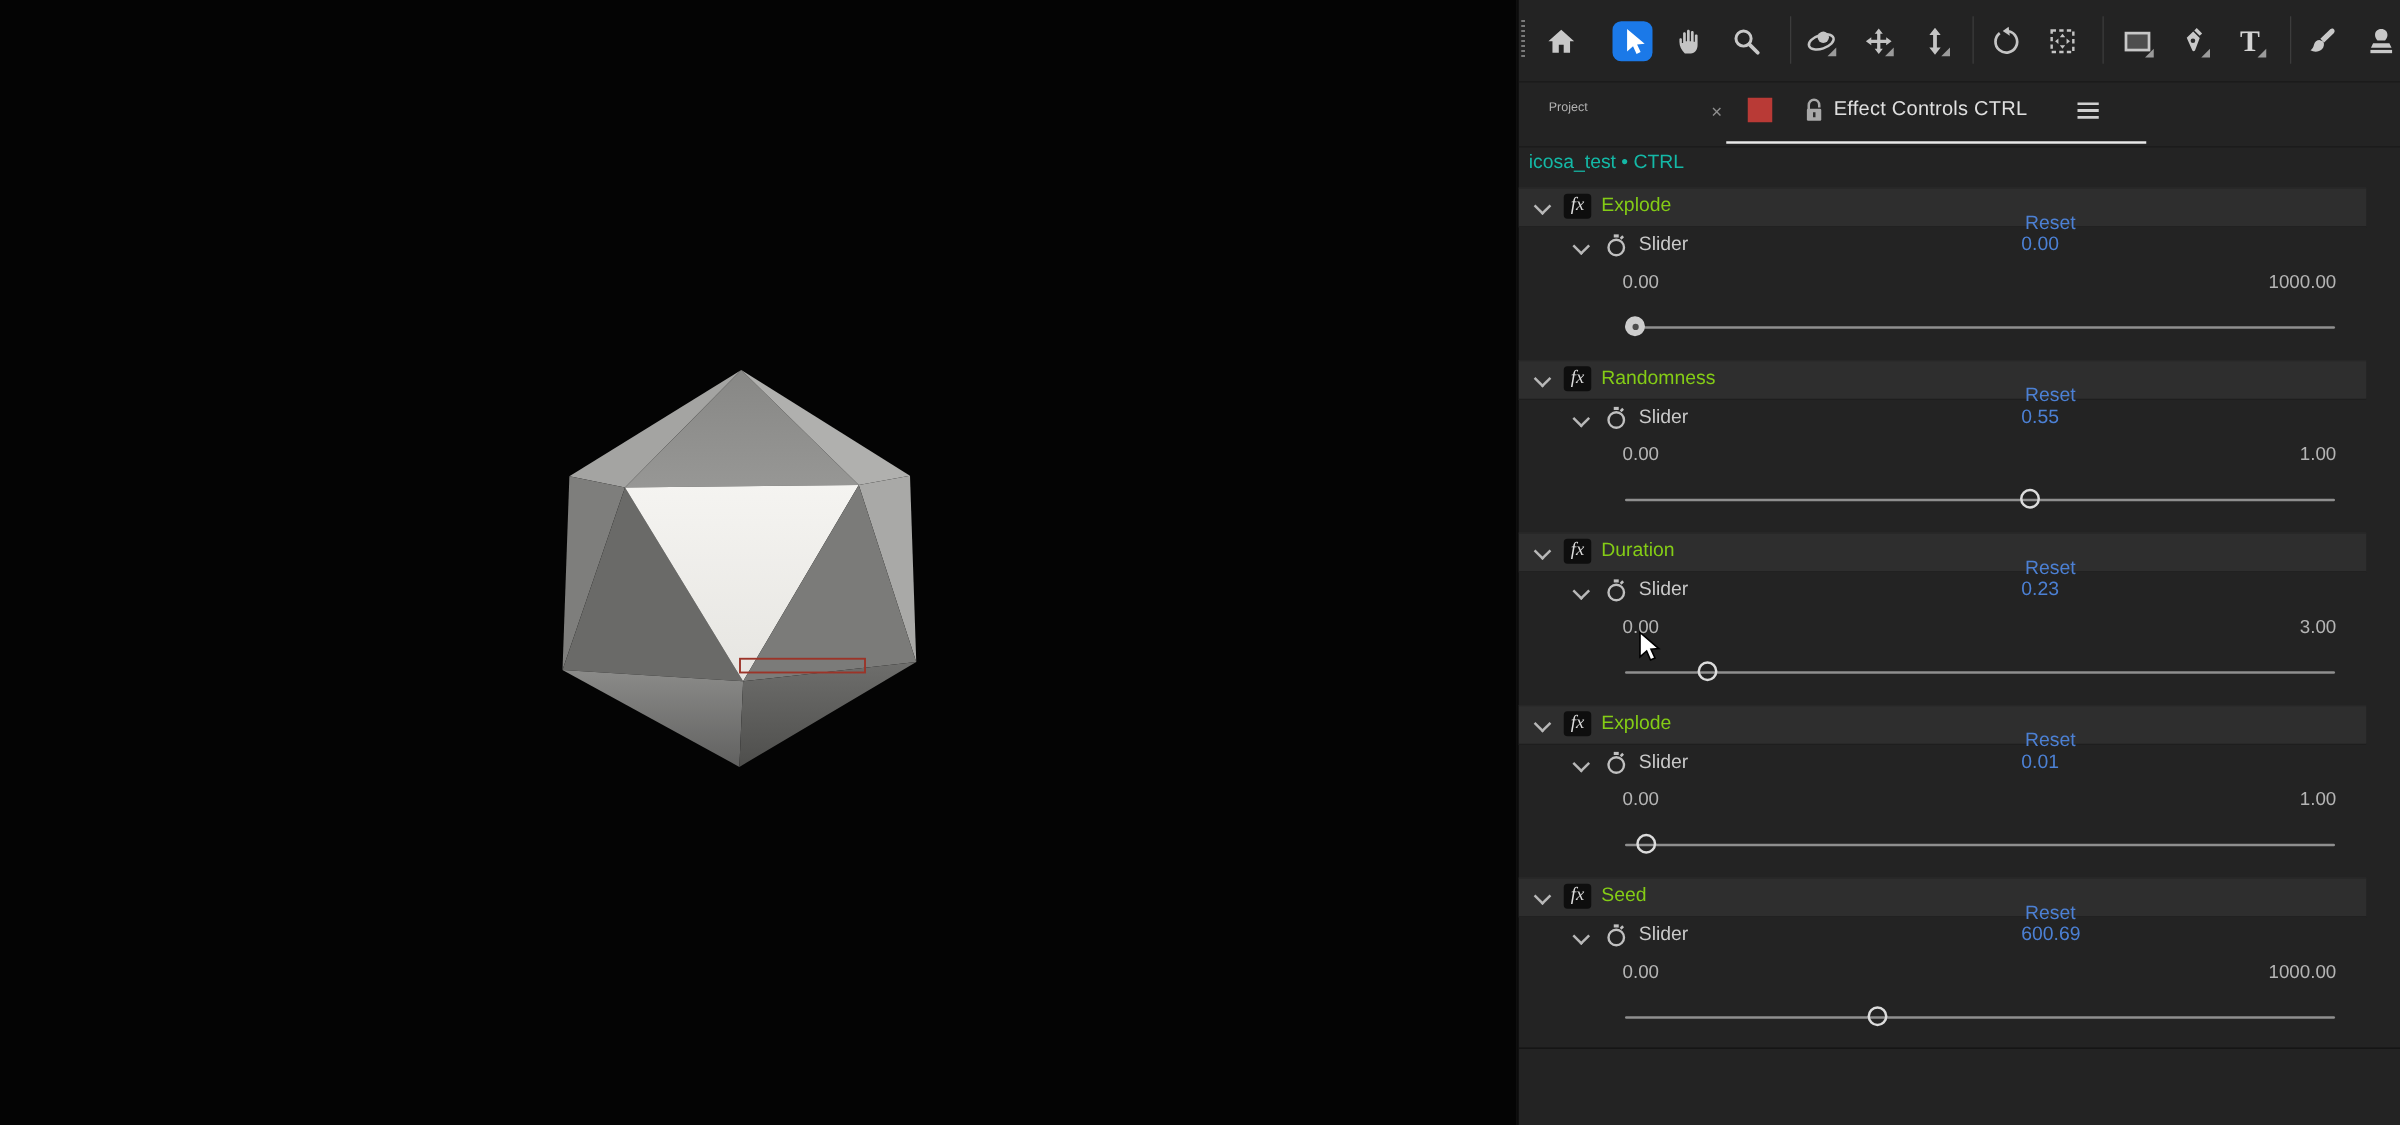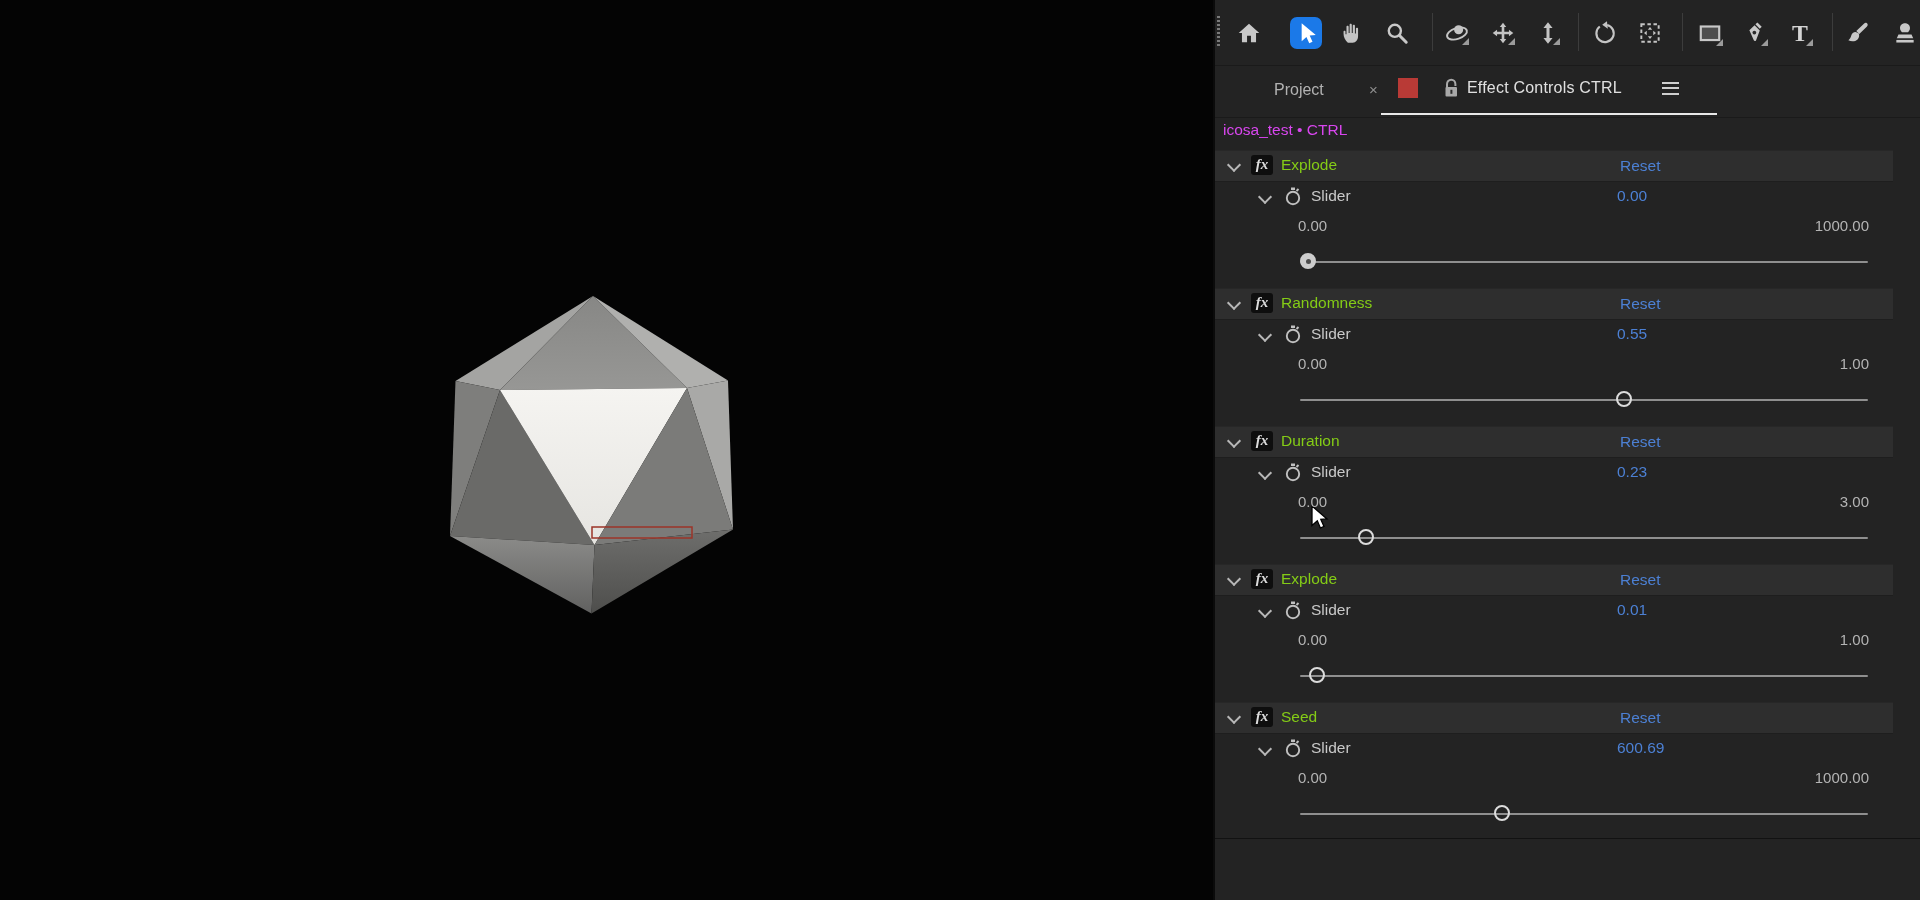--- a/index.html
+++ b/index.html
@@ -16,45 +16,45 @@
   
   #toolbar{position:absolute;left:0;top:0;width:707px;height:65px;border-bottom:1px solid #1a1a1a;}
   .tool{position:absolute;top:20px;width:26px;height:26px;}
   .tool svg{width:26px;height:26px;display:block;}
   .tool-active-bg{position:absolute;top:17px;width:32px;height:32px;background:#1b79e8;border-radius:7px;}
   .tool-active-bg svg{width:26px;height:26px;margin:3px;}
   .tb-sep{position:absolute;top:13px;width:1px;height:38px;background:#3c3c3c;}
   .sub-tri{position:absolute;width:0;height:0;border-left:7px solid transparent;border-bottom:7px solid #9b9b9b;}
   
   #tabbar{position:absolute;left:0;top:66px;width:707px;height:51px;border-bottom:1px solid #1a1a1a;}
-  #tab-project{position:absolute;left:24px;top:15px;font-size:16px;color:#b2b2b2;margin-left:35px;}
+  #tab-project{position:absolute;left:24px;top:15px;font-size:10px;color:#b2b2b2;}
   #tab-project-close{position:absolute;left:154px;top:15px;font-size:15px;color:#8e8e8e;}
   #tab-swatch{position:absolute;left:183px;top:12px;width:20px;height:20px;}
   #tab-lock{position:absolute;left:226px;top:10px;}
   #tab-active-label{position:absolute;left:252px;top:13px;font-size:16px;color:#e0e0e0;letter-spacing:.2px;}
   #tab-menu{position:absolute;left:447px;top:16px;width:17px;height:13px;
     background:repeating-linear-gradient(to bottom,#cfcfcf 0 2px,transparent 2px 5.5px);}
   #tab-underline{position:absolute;left:166px;top:47px;width:336px;height:2px;background:#e8e8e8;}
   
-  #comp-line{position:absolute;left:8px;top:121px;font-size:15.5px;color:#d946ef;}
+  #comp-line{position:absolute;left:8px;top:121px;font-size:15.5px;color:#14b8a6;}
   
   .effect-section{position:absolute;left:0;width:707px;height:138px;}
   .row{position:absolute;left:0;width:707px;height:30px;}
   .header-row{top:0;width:678px;background:#2e2e2e;border-top:1px solid #272727;border-bottom:1px solid #1e1e1e;}
   .slider-row{top:32px;}
   .minmax-row{top:62px;}
   .track-row{top:97px;}
   .chevron{position:absolute;top:9px;width:8px;height:8px;border-right:2px solid #b8b8b8;border-bottom:2px solid #b8b8b8;transform:rotate(45deg);}
   .chev1{left:14px;}
   .chev2{left:45px;top:10px;}
   .fx-badge{position:absolute;left:36px;top:4px;width:22px;height:20px;background:#0e0e0e;border-radius:3px;
-    color:#dcdcdc;font-family:"Liberation Serif",serif;font-style:italic;font-weight:bold;font-size:15px;
+    color:#dcdcdc;font-family:"Liberation Serif",serif;font-style:italic;font-weight:normal;font-size:15px;
     text-align:center;line-height:19px;}
   .effect-name{position:absolute;left:66px;top:5px;font-size:15.5px;color:#84cc16;}
-  .reset-link{position:absolute;left:405px;top:6px;font-size:15.5px;color:#4c80d4;}
+  .reset-link{position:absolute;left:405px;top:19px;font-size:15.5px;color:#4c80d4;}
   .stopwatch{position:absolute;left:68px;top:4px;}
   .param-name{position:absolute;left:96px;top:5px;font-size:15.5px;color:#c9c9c9;}
   .param-value{position:absolute;left:402px;top:5px;font-size:15.5px;color:#4c80d4;}
   .min-val{position:absolute;left:83px;top:5px;font-size:15px;color:#b4b4b4;}
   .max-val{position:absolute;right:53px;top:5px;font-size:15px;color:#b4b4b4;}
   .track{position:absolute;left:85px;top:14px;width:568px;height:2px;background:#8f8f8f;border-radius:1px;}
   .thumb{position:absolute;top:6px;width:16px;height:16px;border:2px solid #dcdcdc;border-radius:50%;background:transparent;box-sizing:border-box;}
   .thumb-active{background:#cdcdcd;border-color:#cdcdcd;}
   .thumb-active::after{content:"";position:absolute;left:4px;top:4px;width:5px;height:5px;border-radius:50%;background:#4c4c4c;}
   #seed-divider{position:absolute;left:0;top:838px;width:707px;height:1px;background:#121212;}

